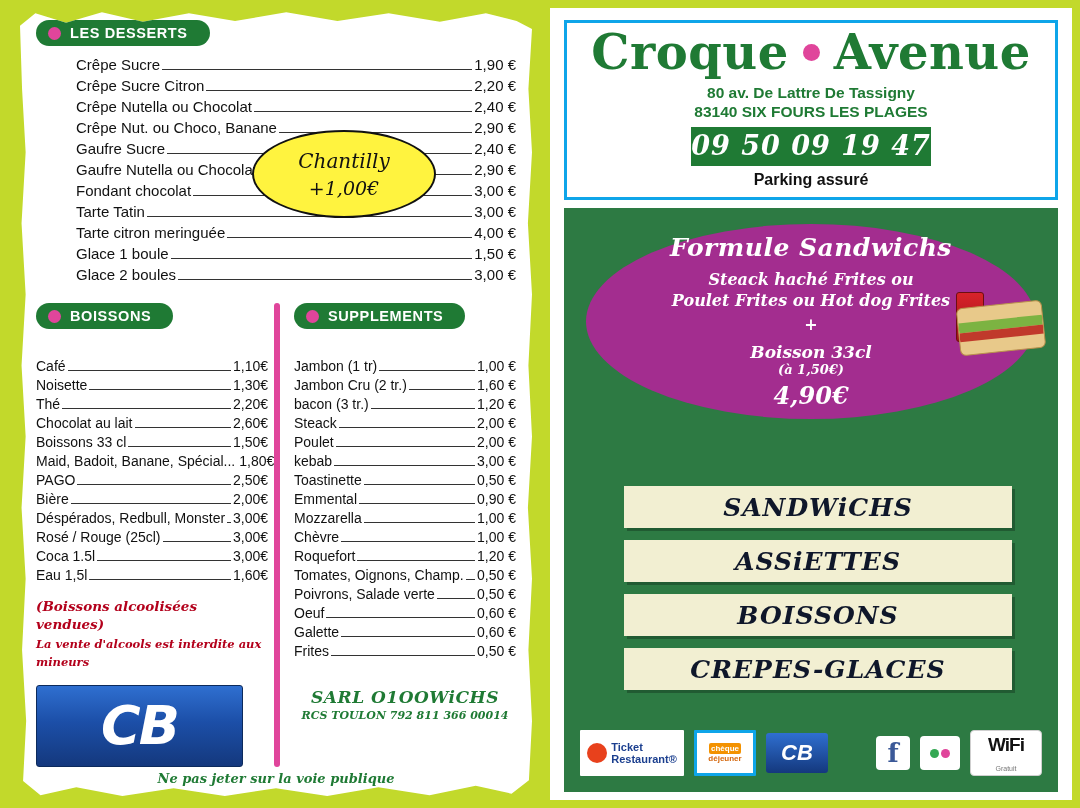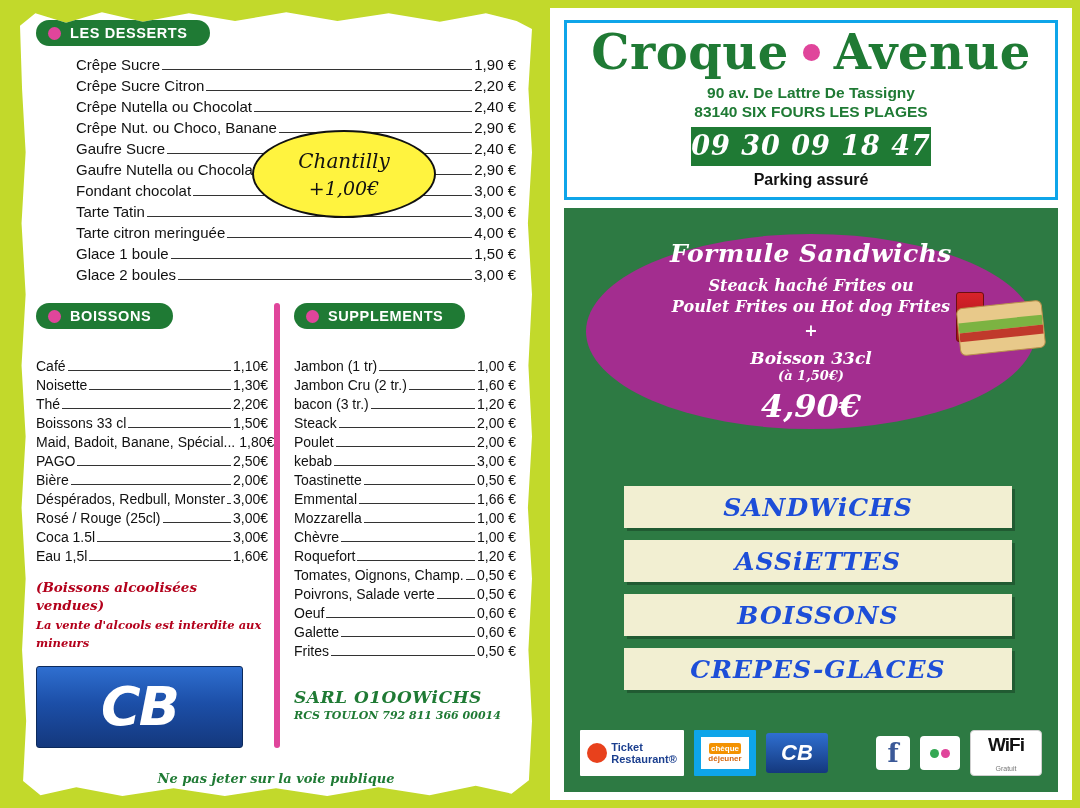--- a/index.html
+++ b/index.html
@@ -116,20 +116,21 @@
   }
   .cb-logo .cb-text{
     font-family:"DejaVu Sans", sans-serif;
     font-weight:bold;font-style:italic;
     font-size:54px;color:#ffffff;letter-spacing:-2px;
     line-height:1;
   }
 
   .sarl{
     margin-top:26px;
+    text-align:center;
     color:#1f7a34;
     font-family:"DejaVu Serif", serif;
     font-style:italic;font-weight:bold;
   }
   .sarl .s1{font-size:17px;letter-spacing:.5px;}
   .sarl .s2{font-size:11px;margin-top:2px;}
 
   .footnote{
     position:absolute;left:0;right:0;bottom:14px;
     text-align:center;
@@ -184,33 +185,33 @@
   }
   .parking{
     margin-top:5px;font-weight:bold;font-size:16px;color:#111;
   }
 
   .green-area{
     position:absolute;left:14px;right:14px;top:200px;bottom:8px;
     background:#2d7a43;
   }
   .formule{
-    position:absolute;left:22px;top:26px;right:22px;height:195px;
+    position:absolute;left:22px;top:16px;right:22px;height:195px;
     background:#a32d8f;
     border-radius:50%;
     color:#ffffff;text-align:center;
     display:flex;flex-direction:column;align-items:center;justify-content:center;
     font-family:"DejaVu Serif", serif;font-style:italic;font-weight:bold;
   }
   .f-title{font-size:25px;letter-spacing:.5px;}
   .f-sub{font-size:16px;margin-top:7px;line-height:21px;}
   .f-plus{font-size:16px;margin-top:4px;}
   .f-drink{font-size:17px;margin-top:8px;}
   .f-drink-note{font-size:13px;font-style:italic;}
-  .f-price{font-size:32px;margin-top:4px;}
+  .f-price{font-size:24px;margin-top:4px;}
   .cola{
     position:absolute;right:74px;top:84px;width:26px;height:48px;
     background:linear-gradient(180deg,#d8232a,#9e1417);
     border-radius:3px;border:1px solid #6d0e10;
   }
   .cola:after{
     content:"";position:absolute;left:2px;right:2px;top:18px;height:9px;
     background:#ffffff;border-radius:2px;
   }
   .sand{
@@ -227,21 +228,21 @@
     background:#c0392b;
   }
 
   .cat-btn{
     position:absolute;left:60px;right:46px;
     height:42px;
     background:#f2efd2;
     display:flex;align-items:center;justify-content:center;
     font-family:"DejaVu Serif", serif;
     font-style:italic;font-weight:bold;
-    font-size:25px;color:#1d4ed8;
+    font-size:25px;color:#0f172a;
     letter-spacing:1px;
     box-shadow:3px 3px 0 rgba(0,0,0,.25);
   }
   .cat1{top:278px;}
   .cat2{top:332px;}
   .cat3{top:386px;}
   .cat4{top:440px;}
 
   .pay-row{
     position:absolute;left:16px;right:16px;bottom:12px;
@@ -251,21 +252,21 @@
     background:#ffffff;border-radius:1px;
     display:flex;align-items:center;justify-content:center;
     box-sizing:border-box;
   }
   .ticket{
     width:104px;height:46px;flex-direction:row;gap:4px;padding:2px 4px;
   }
   .ticket .tr-dot{width:20px;height:20px;border-radius:50%;background:#e8411c;flex:none;}
   .ticket .tr-text{font-size:11px;font-weight:bold;color:#1b3f8f;line-height:12px;text-align:left;}
   .cheque{
-    width:62px;height:46px;flex-direction:column;border:7px solid #0ea5e9;
+    width:62px;height:46px;flex-direction:column;border:3px solid #0ea5e9;
     font-size:8px;font-weight:bold;color:#d4660b;text-align:center;line-height:9px;
   }
   .cheque .cq-top{background:#f39200;color:#fff;font-size:8px;padding:1px 2px;border-radius:2px;}
   .cb-small{
     width:62px;height:40px;
     background:linear-gradient(180deg,#2f6fd0,#14387d);
     color:#fff;font-weight:bold;font-style:italic;font-size:22px;
     border-radius:3px;
   }
   .spacer{flex:1;}
@@ -379,20 +380,25 @@
                 <span class="mi-name">Noisette</span>
                 <span class="dots"></span>
                 <span class="mi-price">1,30€</span>
               </li>
             <li>
                 <span class="mi-name">Thé</span>
                 <span class="dots"></span>
                 <span class="mi-price">2,20€</span>
               </li>
             <li>
+                <span class="mi-name">Chocolat au lait</span>
+                <span class="dots"></span>
+                <span class="mi-price">2,60€</span>
+              </li>
+            <li>
                 <span class="mi-name">Boissons 33 cl</span>
                 <span class="dots"></span>
                 <span class="mi-price">1,50€</span>
               </li>
             <li>
                 <span class="mi-name">Maid, Badoit, Banane, Spécial...</span>
                 <span class="dots"></span>
                 <span class="mi-price">1,80€</span>
               </li>
             <li>
@@ -476,21 +482,21 @@
                 <span class="mi-price">3,00 €</span>
               </li>
             <li>
                 <span class="mi-name">Toastinette</span>
                 <span class="dots"></span>
                 <span class="mi-price">0,50 €</span>
               </li>
             <li>
                 <span class="mi-name">Emmental</span>
                 <span class="dots"></span>
-                <span class="mi-price">1,66 €</span>
+                <span class="mi-price">0,90 €</span>
               </li>
             <li>
                 <span class="mi-name">Mozzarella</span>
                 <span class="dots"></span>
                 <span class="mi-price">1,00 €</span>
               </li>
             <li>
                 <span class="mi-name">Chèvre</span>
                 <span class="dots"></span>
                 <span class="mi-price">1,00 €</span>
@@ -541,24 +547,24 @@
   <div class="right">
     <div class="right-inner">
 
       <div class="brand-box">
         <div class="brand-title">
           <span>Croque</span>
           <span class="brand-dot"></span>
           <span>Avenue</span>
         </div>
         <div class="addr">
-          <div>90 av. De Lattre De Tassigny</div>
+          <div>80 av. De Lattre De Tassigny</div>
           <div>83140 SIX FOURS LES PLAGES</div>
         </div>
-        <div class="phone">09 30 09 18 47</div>
+        <div class="phone">09 50 09 19 47</div>
         <div class="parking">Parking assuré</div>
       </div>
 
       <div class="green-area">
 
         <div class="formule">
           <div class="f-title">Formule Sandwichs</div>
           <div class="f-sub">
             <div>Steack haché Frites ou</div>
             <div>Poulet Frites ou Hot dog Frites</div>

